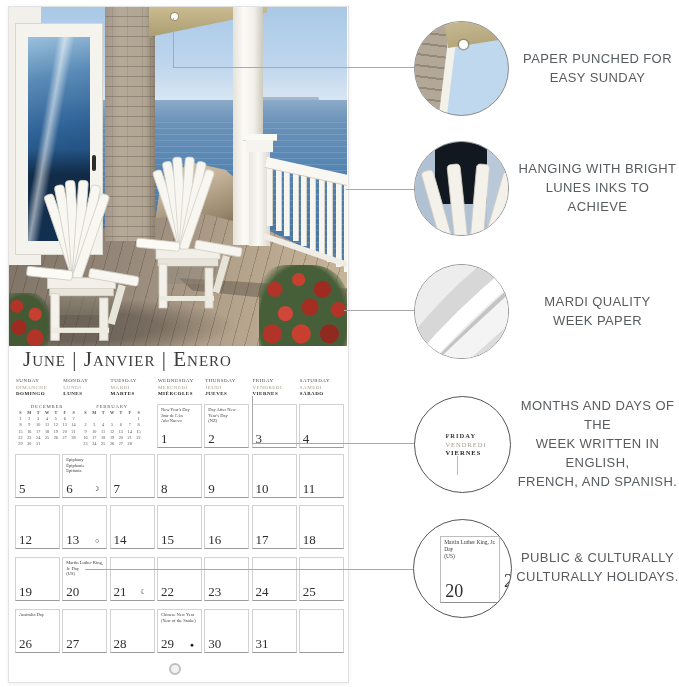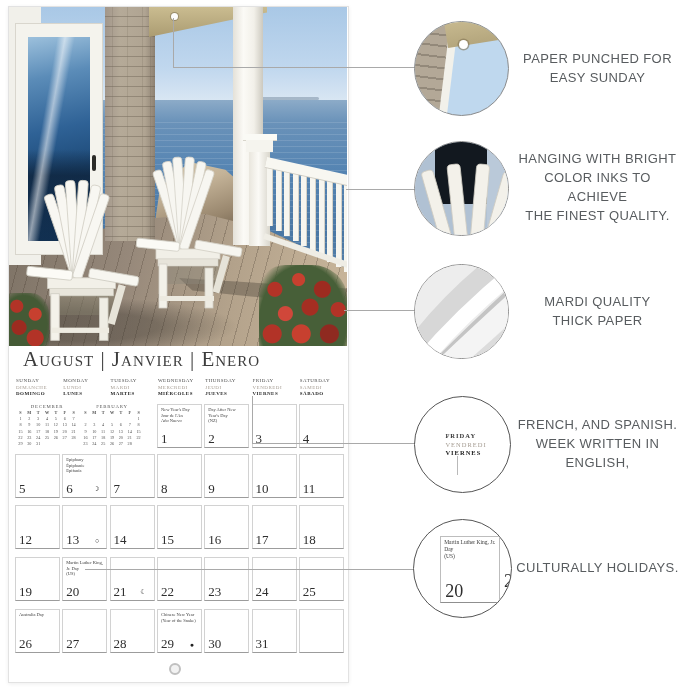--- a/index.html
+++ b/index.html
@@ -179,21 +179,21 @@
       <div class="abs" style="left:-6px;top:286px;width:46px;height:53px;
            background:
              radial-gradient(circle at 30% 25%, #b23327 0 6px, rgba(0,0,0,0) 7px),
              radial-gradient(circle at 70% 40%, #c7402f 0 6px, rgba(0,0,0,0) 7px),
              radial-gradient(circle at 35% 65%, #9d2b20 0 7px, rgba(0,0,0,0) 8px),
              radial-gradient(circle at 70% 85%, #b23327 0 8px, rgba(0,0,0,0) 9px),
              radial-gradient(ellipse at 45% 60%, #445a35 0 65%, rgba(0,0,0,0) 85%);
            border-radius:0 40% 0 0;"></div>
     </div>
 
-    <div class="cal-title">August | Janvier | Enero</div>
+    <div class="cal-title">June | Janvier | Enero</div>
     <div id="dow-row">
         <div class="dh" style="left: 7px;">
           <div class="en">SUNDAY</div>
           <div class="fr">DIMANCHE</div>
           <div class="es">DOMINGO</div>
         </div>
         <div class="dh" style="left: 54.3px;">
           <div class="en">MONDAY</div>
           <div class="fr">LUNDI</div>
           <div class="es">LUNES</div>
@@ -509,28 +509,29 @@
     <div class="c-hol-partial">2</div>
   </div>
 
   <div id="captions">
       <div class="caption" style="top: 68px;">
         <div>PAPER PUNCHED FOR</div>
         <div>EASY SUNDAY</div>
       </div>
       <div class="caption" style="top: 187px;">
         <div>HANGING WITH BRIGHT</div>
-        <div>COLOR INKS TO ACHIEVE</div>
-        <div>THE FINEST QUALITY.</div>
+        <div>LUNES INKS TO ACHIEVE</div>
       </div>
       <div class="caption" style="top: 311px;">
         <div>MARDI QUALITY</div>
-        <div>THICK PAPER</div>
+        <div>WEEK PAPER</div>
       </div>
       <div class="caption" style="top: 443px;">
+        <div>MONTHS AND DAYS OF THE</div>
+        <div>WEEK WRITTEN IN ENGLISH,</div>
         <div>FRENCH, AND SPANISH.</div>
-        <div>WEEK WRITTEN IN ENGLISH,</div>
       </div>
       <div class="caption" style="top: 567px;">
+        <div>PUBLIC &amp; CULTURALLY</div>
         <div>CULTURALLY HOLIDAYS.</div>
       </div>
     </div>
 </div>
 
 </body></html>

